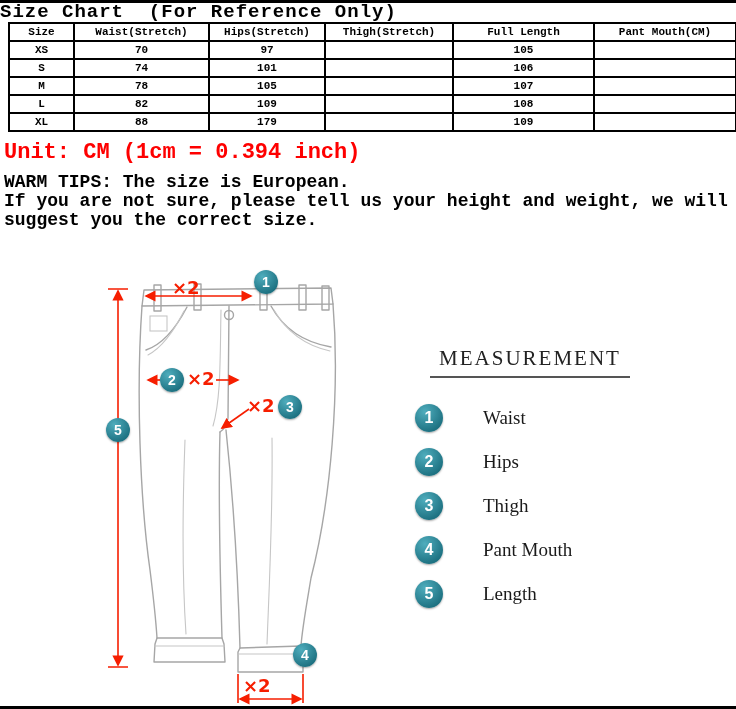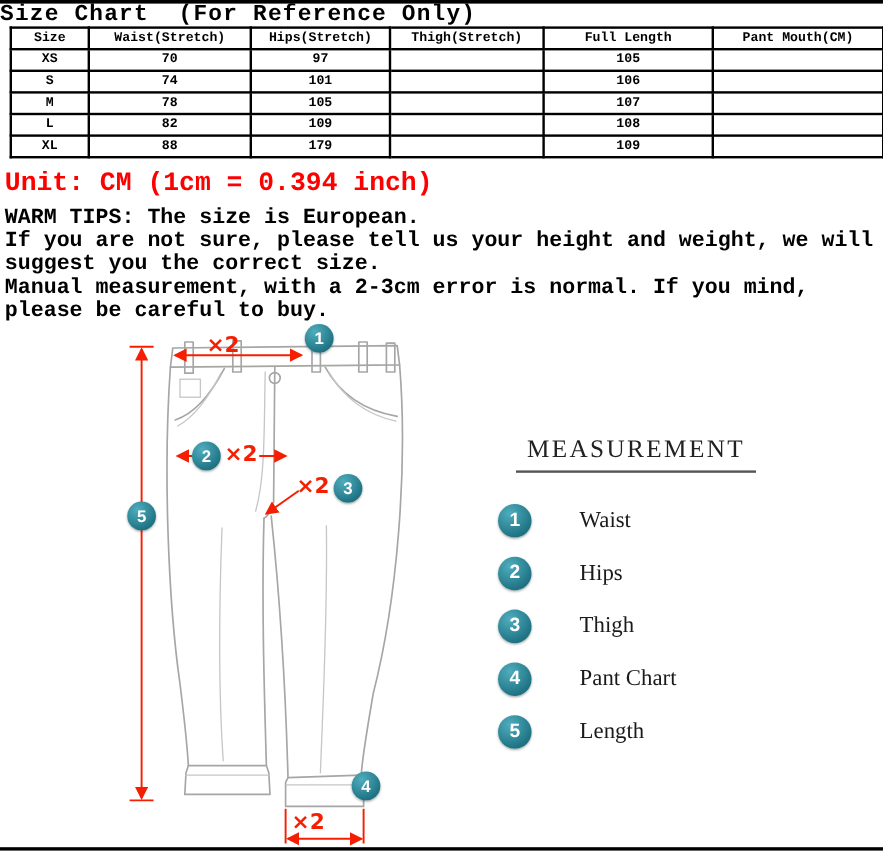--- a/index.html
+++ b/index.html
@@ -46,21 +46,21 @@
     font-family:"DejaVu Sans","Liberation Sans",sans-serif;
   }
   .badge{
     position:absolute;width:24px;height:24px;border-radius:50%;
     background:radial-gradient(circle at 35% 28%,var(--badge-teal-light,#4fadbd),var(--badge-teal-dark,#1d7181) 75%);
     color:#fff;text-align:center;font-size:14px;font-weight:bold;line-height:24px;
     font-family:"Liberation Sans",sans-serif;
     box-shadow:0 1px 2px rgba(0,0,0,.35);
   }
 
-  #measurement-panel{position:absolute;left:415px;top:92px;width:250px;}
+  #measurement-panel{position:absolute;left:415px;top:76px;width:250px;}
   #measurement-heading{
     display:block;width:200px;margin-left:15px;text-align:center;
     font-family:"Liberation Serif","DejaVu Serif",serif;
     font-size:21px;letter-spacing:2px;color:#222;
     border-bottom:2px solid #555;padding-bottom:5px;
   }
   #measurement-list{margin-top:26px;display:flex;flex-direction:column;gap:16px;}
   .m-item{display:flex;align-items:center;height:28px;}
   .m-badge{position:static;width:28px;height:28px;line-height:28px;font-size:16px;flex:0 0 28px;}
   .m-label{
@@ -135,21 +135,20 @@
       <td>109</td>
       <td></td>
     </tr>
   </tbody>
 </table>
 
 <div id="notes">
   <p id="unit-line">Unit: CM (1cm = 0.394 inch)</p>
   <p class="note-par">WARM TIPS: The size is European.</p>
   <p class="note-par">If you are not sure, please tell us your height and weight, we will suggest you the correct size.</p>
-  <p class="note-par">Manual measurement, with a 2-3cm error is normal. If you mind, please be careful to buy.</p>
 </div>
 
 <div id="diagram">
 
   <svg id="diagram-svg" width="736" height="436" viewBox="0 0 736 436">
     <defs>
       <marker id="arrow" viewBox="0 0 10 10" refX="8.5" refY="5" markerWidth="7" markerHeight="7" orient="auto-start-reverse">
         <path d="M0,0 L10,5 L0,10 Z" class="dim-fill"></path>
       </marker>
     </defs>
@@ -226,21 +225,21 @@
       <div class="m-item">
         <span class="badge m-badge">2</span>
         <span class="m-label">Hips</span>
       </div>
       <div class="m-item">
         <span class="badge m-badge">3</span>
         <span class="m-label">Thigh</span>
       </div>
       <div class="m-item">
         <span class="badge m-badge">4</span>
-        <span class="m-label">Pant Chart</span>
+        <span class="m-label">Pant Mouth</span>
       </div>
       <div class="m-item">
         <span class="badge m-badge">5</span>
         <span class="m-label">Length</span>
       </div>
     </div>
   </div>
 
 </div>
 

